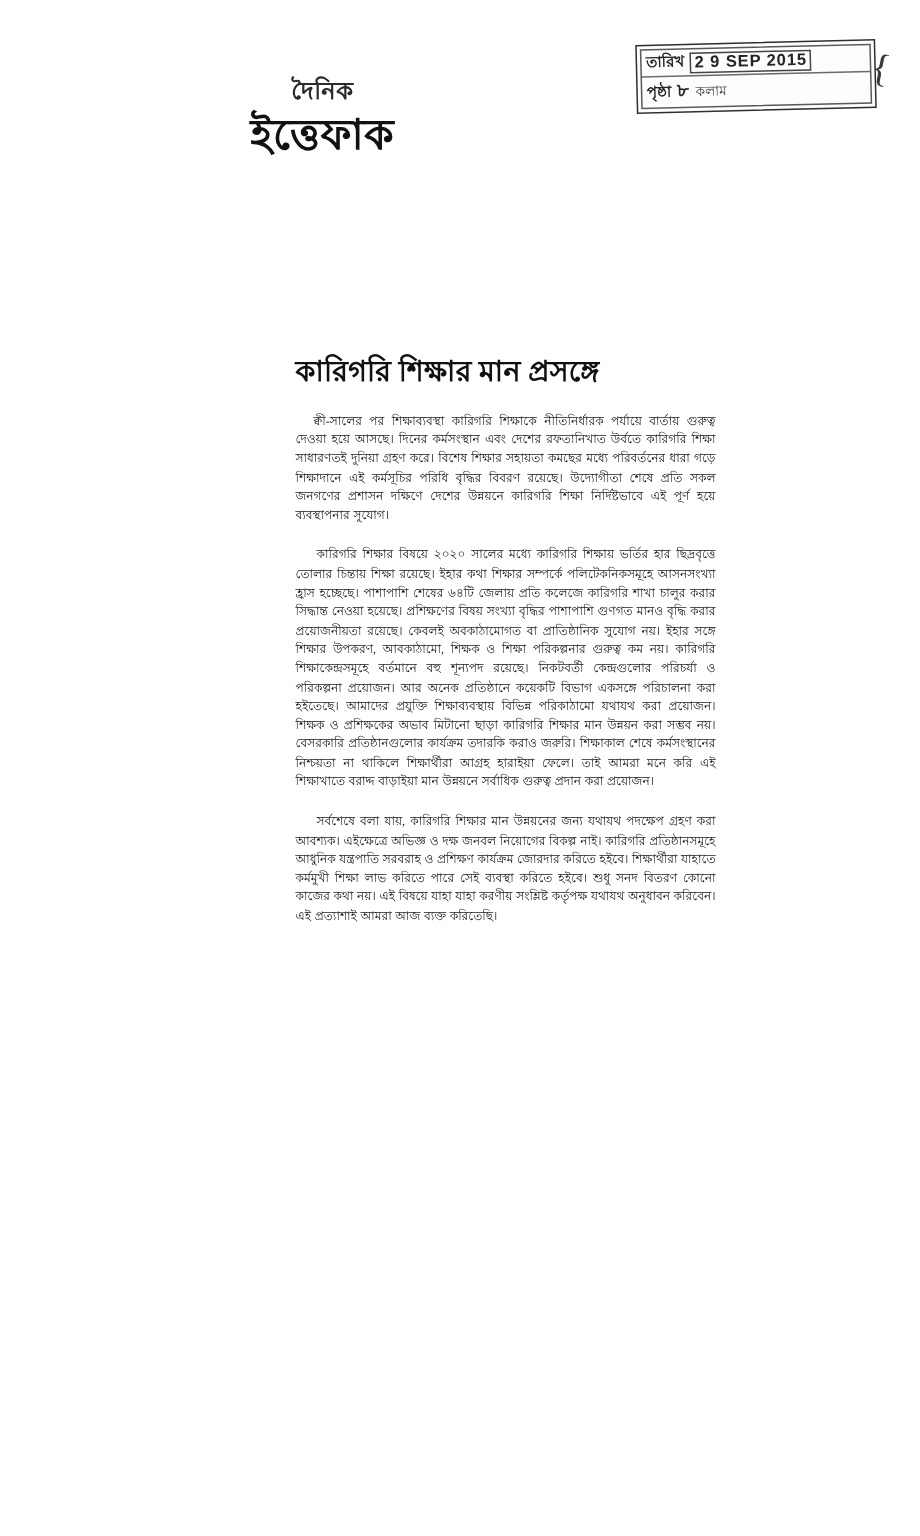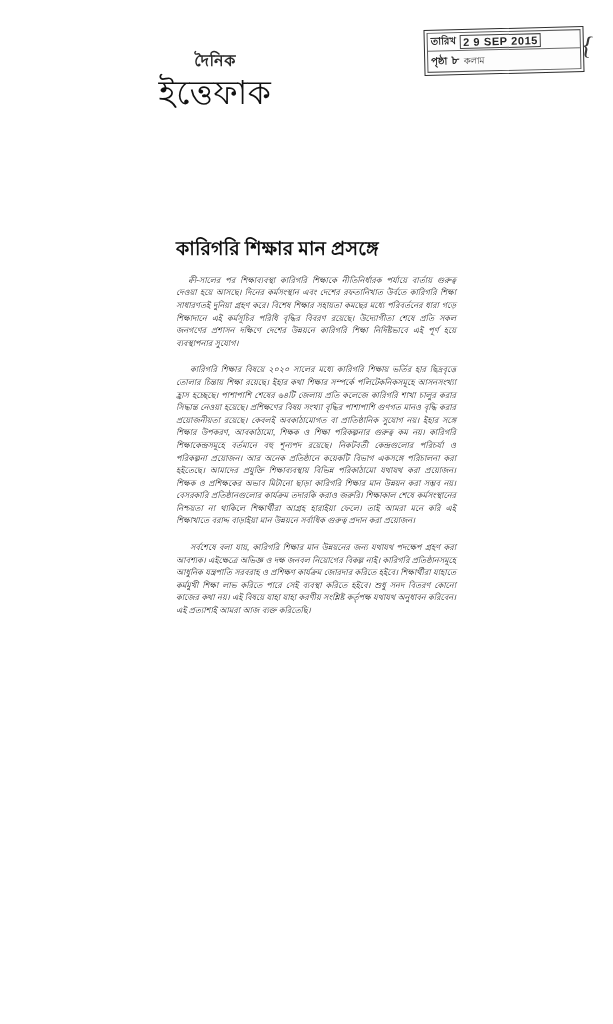--- a/index.html
+++ b/index.html
@@ -27,22 +27,22 @@
   .masthead-kicker {
     font-family: "Liberation Sans", sans-serif;
     font-size: 16px;
     font-weight: bold;
     letter-spacing: 0.5px;
     color: #2b2b2b;
     margin-bottom: 1px;
   }
   .masthead-title {
     font-family: "Liberation Serif", serif;
-    font-size: 33px;
-    font-weight: normal;
+    font-size: 28px;
+    font-weight: bold;
     letter-spacing: 0.5px;
     color: #111111;
     line-height: 1.05;
     text-align: center;
   }
 
   
   .stamp {
     position: absolute;
     left: 424px;
@@ -95,21 +95,21 @@
     top: 4px;
     font-size: 26px;
     color: #3a3a3a;
     transform: rotate(12deg);
     font-family: "Liberation Serif", serif;
   }
 
   
   .article {
     position: absolute;
-    left: 176px;
+    left: 197px;
     top: 238px;
     width: 280px;
   }
   .article-headline {
     font-family: "Liberation Serif", serif;
     font-size: 19px;
     font-weight: bold;
     color: #101010;
     letter-spacing: 0.2px;
     margin-bottom: 12px;
@@ -117,21 +117,20 @@
   }
   .article p {
     margin: 14px 0 9px 0;
     font-family: "Liberation Serif", serif;
     font-size: 8.1px;
     line-height: 12.6px;
     text-align: justify;
     color: #202020;
     text-indent: 14px;
     word-spacing: 0.4px;
-    font-style: italic;
   }
   .article p.first { text-indent: 12px; }
 </style>
 </head>
 <body>
 
 <div class="masthead">
   <div class="masthead-kicker">দৈনিক</div>
   <div class="masthead-title">ইত্তেফাক</div>
 </div>

